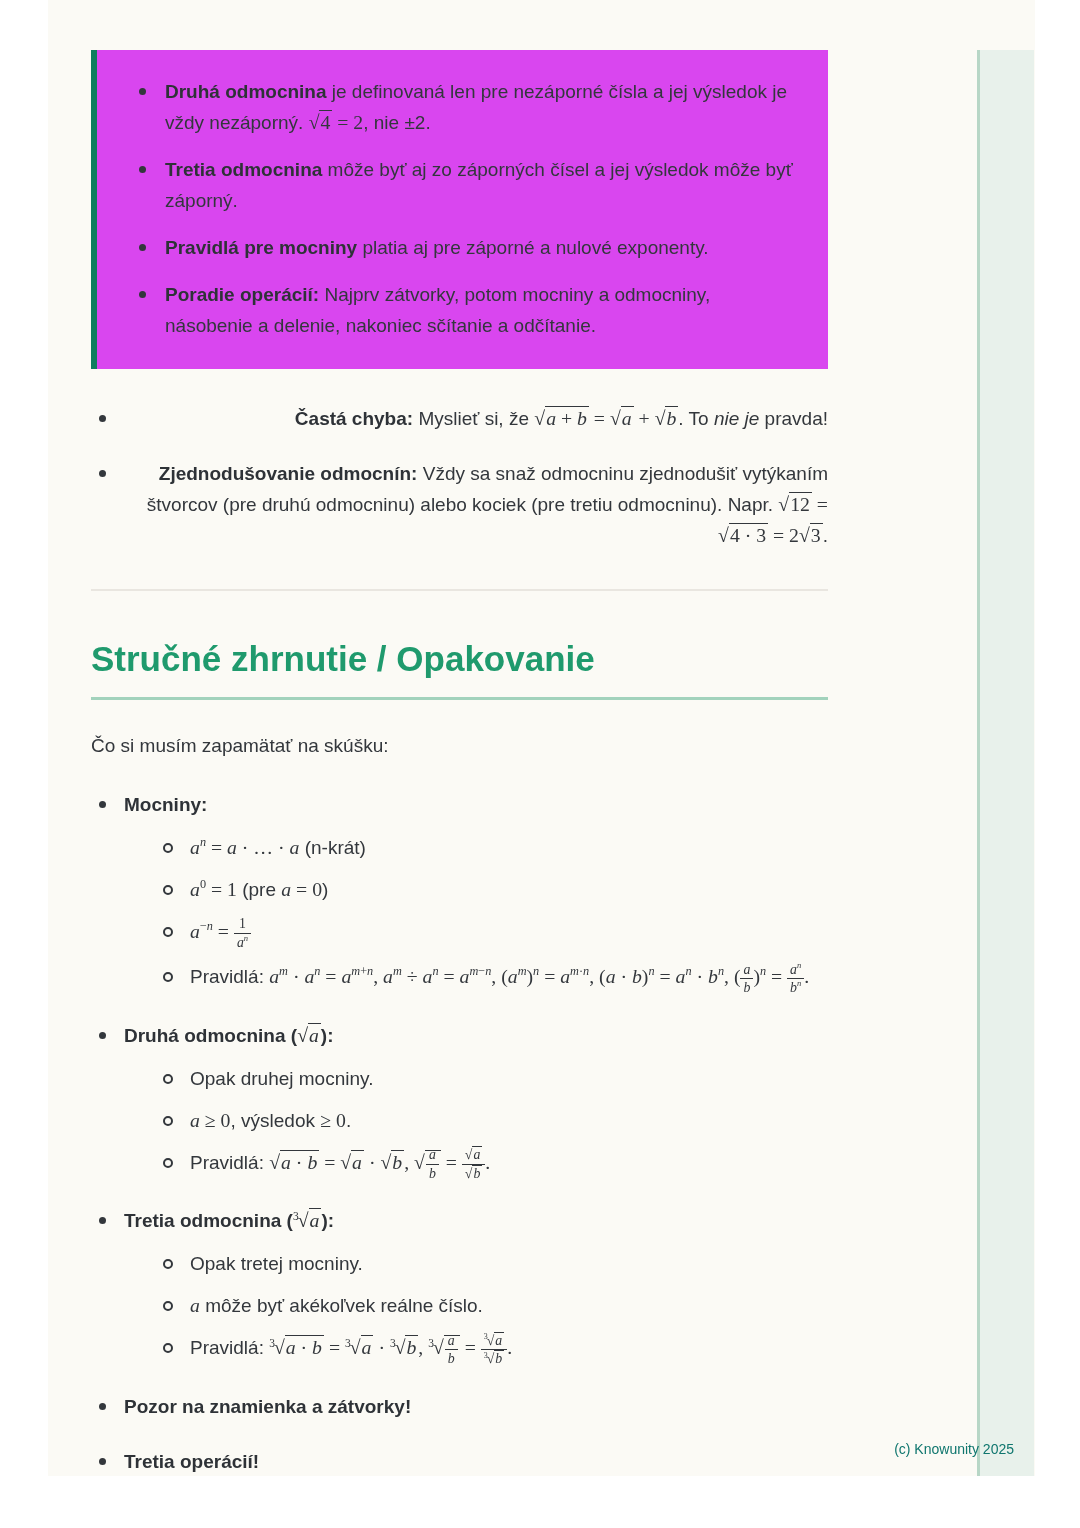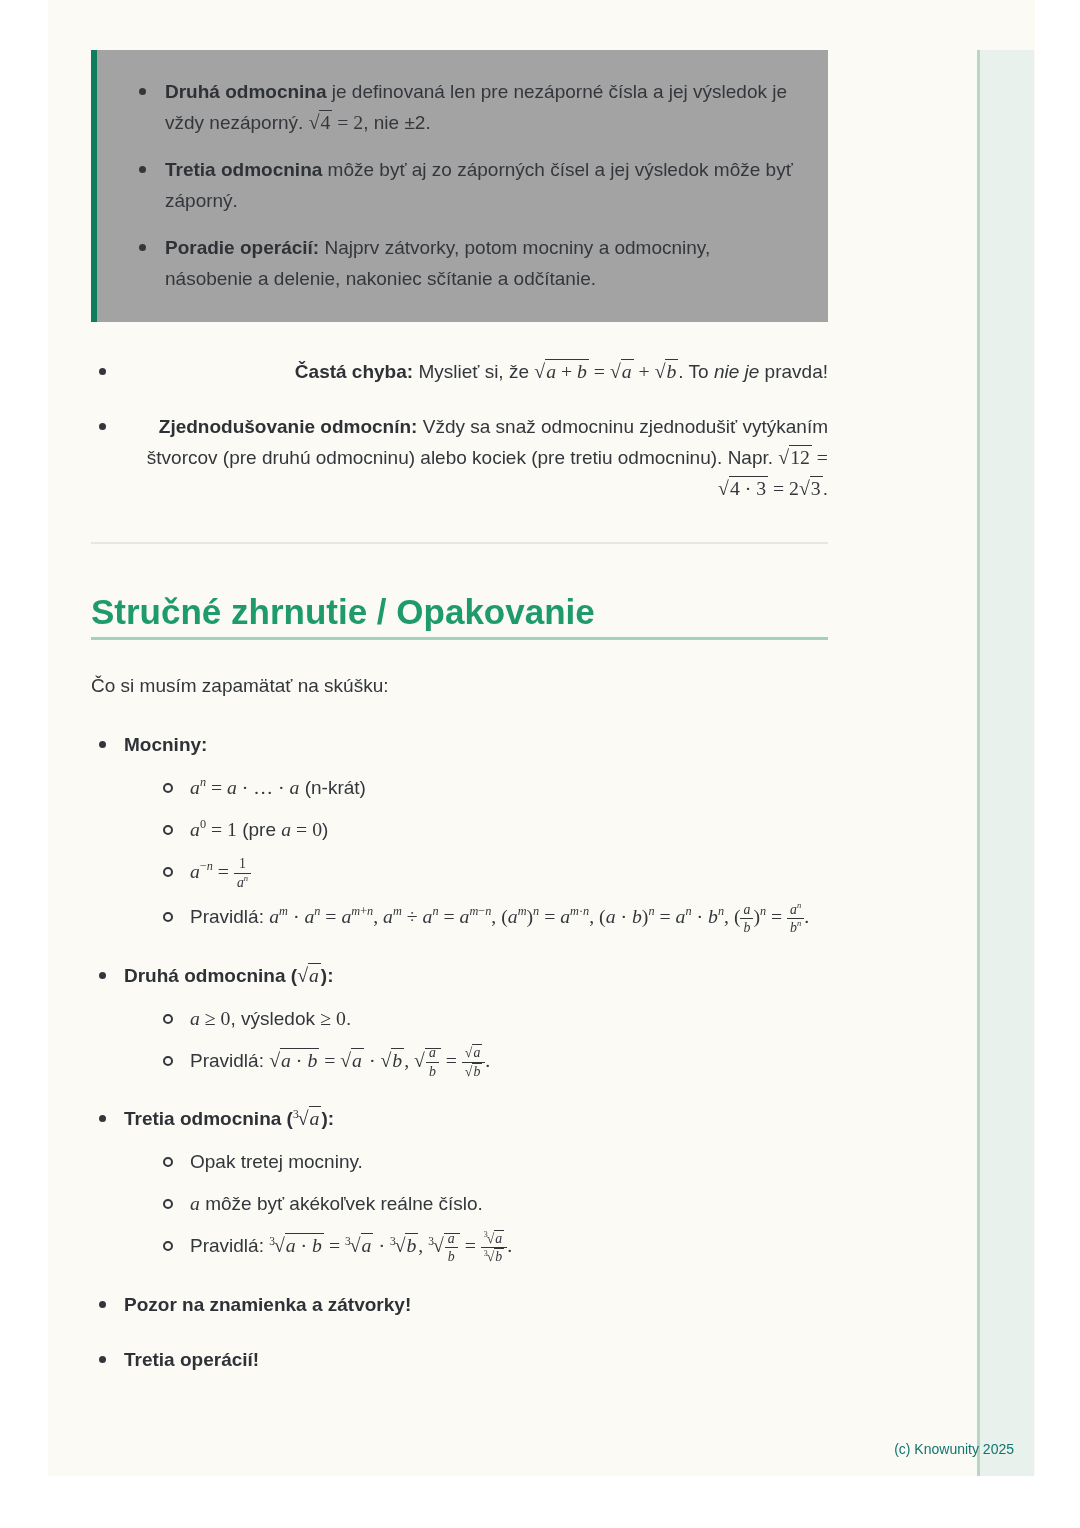--- a/index.html
+++ b/index.html
@@ -15,21 +15,21 @@
   .edge-strip{
     position:absolute;left:977px;top:50px;width:57px;height:1426px;
     background:#e8f1eb;border-left:3px solid #b7d6c6;box-sizing:border-box;z-index:1;
   }
   .content{
     position:absolute;left:91px;top:0;width:737px;z-index:2;
     font-size:19px;line-height:31px;
   }
   
   .callout{
-    margin-top:50px;background:#a3a3a3;border-left:6px solid #0e7d5e;
+    margin-top:50px;background:#d946ef;border-left:6px solid #0e7d5e;
     padding:26px 30px 28px 28px;box-sizing:border-box;
   }
   ul{list-style:none;margin:0;padding:0;}
   .b1 > li{position:relative;padding-left:40px;margin-bottom:16px;}
   .b1 > li:last-child{margin-bottom:0;}
   .b1 > li::before{
     content:"";position:absolute;left:14px;top:12px;width:7px;height:7px;
     border-radius:50%;background:#33373c;
   }
   
@@ -42,21 +42,21 @@
   .b2 > li::before{
     content:"";position:absolute;left:6px;top:11px;width:6px;height:6px;
     border-radius:50%;background:transparent;border:2px solid #33373c;
   }
   .notes{margin-top:34px;text-align:right;}
   b{font-weight:700;color:#2e3237;}
   
   .divider{margin-top:38px;border:none;border-top:2px solid #e9e6e0;height:0;}
   h1{
     margin:46px 0 0 0;font-size:35px;line-height:44px;font-weight:700;
-    color:#1f9a6d;padding-bottom:3px;border-bottom:3px solid #a2d2bc;
+    color:#1f9a6d;padding-bottom:16px;border-bottom:3px solid #a2d2bc;
   }
   .intro{margin-top:30px;}
   .summary{margin-top:28px;padding-bottom:30px;}
   
   .m{font-family:"Liberation Serif","DejaVu Serif",serif;font-weight:normal;font-size:1.04em;}
   .m i, i.mv{font-style:italic;}
   .ol{border-top:1.5px solid #33373c;padding:0 2px 0 1px;}
   sup{font-size:0.62em;line-height:0;vertical-align:super;}
   .rn{font-size:0.58em;line-height:0;vertical-align:super;margin-right:-1px;}
   .fr{
@@ -75,20 +75,21 @@
 
 <div class="page"></div>
 <div class="edge-strip"></div>
 
 <div class="content">
 
   <div class="callout">
     <ul class="b1">
       <li><b>Druhá odmocnina</b> je definovaná len pre nezáporné čísla a jej výsledok je vždy nezáporný. <span class="m">√<span class="ol">4</span> = 2</span>, nie ±2.</li>
       <li><b>Tretia odmocnina</b> môže byť aj zo záporných čísel a jej výsledok môže byť záporný.</li>
+      <li><b>Pravidlá pre mocniny</b> platia aj pre záporné a nulové exponenty.</li>
       <li><b>Poradie operácií:</b> Najprv zátvorky, potom mocniny a odmocniny, násobenie a delenie, nakoniec sčítanie a odčítanie.</li>
     </ul>
   </div>
 
   <ul class="b1 loose notes">
     <li>
       <span><b>Častá chyba:</b> Myslieť si, že <span class="m">√<span class="ol"><i>a</i> + <i>b</i></span> = √<span class="ol"><i>a</i></span> + √<span class="ol"><i>b</i></span></span>. To <i>nie je</i> pravda!</span>
     </li>
     <li>
       <span><b>Zjednodušovanie odmocnín:</b> Vždy sa snaž odmocninu zjednodušiť vytýkaním štvorcov (pre druhú odmocninu) alebo kociek (pre tretiu odmocninu). Napr. <span class="m">√<span class="ol">12</span> = √<span class="ol">4 · 3</span> = 2√<span class="ol">3</span></span>.</span>
@@ -116,20 +117,21 @@
                 <span class="de"><i>b</i></span>
               </span>)<sup><i>n</i></sup> = <span class="fr">
                 <span class="nu"><i>a</i><sup><i>n</i></sup></span>
                 <span class="de"><i>b</i><sup><i>n</i></sup></span>
               </span>.</span></li>
       </ul>
     </li>
     <li>
       <span><b>Druhá odmocnina (<span class="m">√<span class="ol"><i>a</i></span></span>):</b></span>
       <ul class="b2">
+        <li>Opak druhej mocniny.</li>
         <li><span class="m"><i>a</i> ≥ 0</span>, výsledok <span class="m">≥ 0</span>.</li>
         <li>Pravidlá: <span class="m">√<span class="ol"><i>a</i> · <i>b</i></span> = √<span class="ol"><i>a</i></span> · √<span class="ol"><i>b</i></span>, √<span class="ol"><span class="fr">
                   <span class="nu"><i>a</i></span>
                   <span class="de"><i>b</i></span>
                 </span></span> = <span class="fr">
                 <span class="nu">√<span class="ol"><i>a</i></span></span>
                 <span class="de">√<span class="ol"><i>b</i></span></span>
               </span>.</span></li>
       </ul>
     </li>

